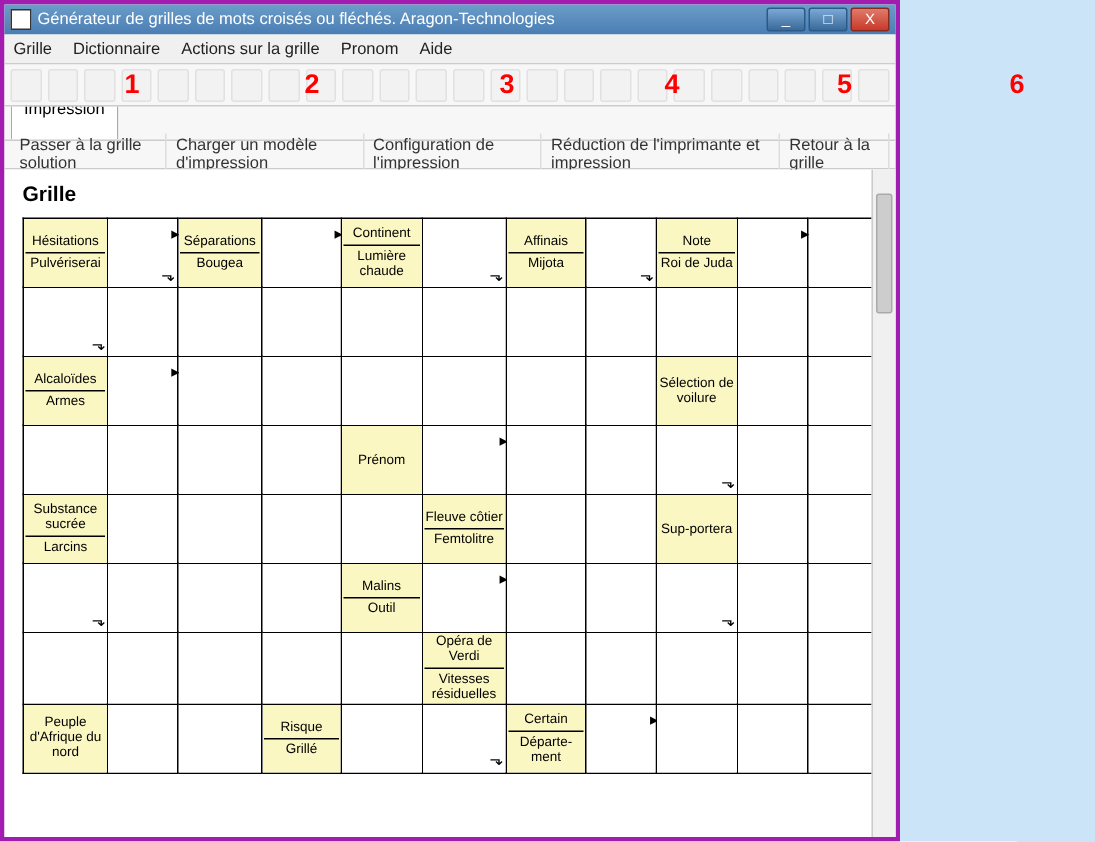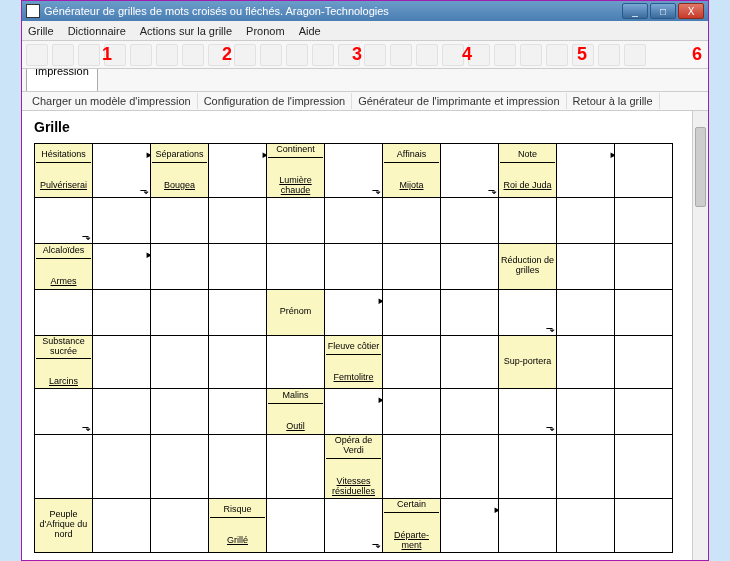--- a/index.html
+++ b/index.html
@@ -1,37 +1,37 @@
 <!DOCTYPE html>
 <html><head>
 <meta charset="utf-8">
 <style>
   * { box-sizing: border-box; margin: 0; padding: 0; }
   body { font-family: Tahoma, Arial, sans-serif; font-size: 11px; background: #cce4f7; width: 730px; height: 561px; overflow: hidden; }
-  .window { width: 688px; height: 561px; border: 1px solid #a21caf; background: #fff; display: flex; flex-direction: column; margin-left: 21px; }
+  .window { width: 600px; height: 561px; border: 3px solid #a21caf; background: #fff; display: flex; flex-direction: column; }
   .titlebar { height: 20px; background: linear-gradient(#6b9dc9,#4a7db3); color: #fff; display: flex; align-items: center; padding: 0 4px; font-size: 11px; }
   .titlebar .icon { width: 14px; height: 14px; background: #fff; margin-right: 4px; border: 1px solid #333; }
   .titlebar .spacer { flex: 1; }
   .winbtn { width: 26px; height: 16px; margin-left: 2px; display: inline-flex; align-items: center; justify-content: center; font-size: 10px; color: #fff; background: linear-gradient(#7aa9d6,#3a6a9a); border: 1px solid #2a5a8a; border-radius: 2px; }
   .winbtn.close { background: linear-gradient(#e07a6a,#c83a2a); border-color: #8a2a1a; }
   .menubar { height: 20px; background: #f0f0f0; display: flex; align-items: center; padding: 0 6px; gap: 14px; color: #222; border-bottom: 1px solid #ccc; }
   .menubar span { cursor: default; }
   .toolbar { height: 28px; background: #f7f7f7; border-bottom: 1px solid #ccc; display: flex; align-items: center; padding: 0 4px; gap: 4px; position: relative; }
   .tbtn { width: 22px; height: 22px; background: #eee; border: 1px solid #ccc; border-radius: 2px; opacity: 0.5; }
   .redmark { position: absolute; color: #f00; font-weight: bold; font-size: 18px; top: 3px; pointer-events: none; }
   .tabrow { height: 22px; background: #f7f7f7; display: flex; align-items: flex-end; padding-left: 4px; }
   .tab { padding: 14px 8px; border: 1px solid #aaa; border-bottom: none; background: #fff; font-size: 11px; border-radius: 3px 3px 0 0; margin-right: 2px; }
   .subtoolbar { height: 20px; background: #f7f7f7; border-top: 1px solid #ccc; border-bottom: 1px solid #ccc; display: flex; align-items: center; padding: 0 4px; gap: 0; font-size: 11px; color: #333; }
   .subbtn { padding: 2px 6px; border-right: 1px solid #ddd; cursor: default; }
   .content { flex: 1; background: #fff; overflow: auto; padding: 8px 12px; position: relative; }
   .content h2 { font-size: 14px; font-weight: bold; margin-bottom: 8px; }
   .grid { border-collapse: collapse; }
   .grid td { width: 58px; height: 46px; border: 1.5px solid #000; vertical-align: middle; text-align: center; font-size: 9px; line-height: 1.1; background: #fff; position: relative; padding: 1px; }
   .grid td.clue { background: #fbf7c3; }
-  .grid td .split { border-top: 1px solid #000; margin-top: 2px; padding-top: 18px; text-decoration: underline; }
+  .grid td .split { border-top: 1px solid #000; margin-top: 2px; padding-top: 2px; }
   .arrow { position: absolute; font-size: 11px; color: #000; }
   .arrow.r { right: -2px; top: 4px; }
   .arrow.rd { right: 1px; bottom: 1px; }
   .scrollbar-v { position: absolute; right: 0; top: 0; bottom: 0; width: 16px; background: #f0f0f0; border-left: 1px solid #ccc; }
   .scrollbar-v .thumb { position: absolute; top: 16px; left: 2px; right: 2px; height: 80px; background: #cdcdcd; border: 1px solid #aaa; border-radius: 2px; }
 </style>
 </head>
 <body>
 
 <div class="window">
@@ -83,23 +83,24 @@
     <span class="redmark" style="left:440px">4</span>
     <span class="redmark" style="left:555px">5</span>
     <span class="redmark" style="left:670px">6</span>
   </div>
 
   <div class="tabrow">
     <span class="tab">Impression</span>
   </div>
 
   <div class="subtoolbar">
+    <span class="subbtn">Passer à la grille solution</span>
     <span class="subbtn">Charger un modèle d'impression</span>
     <span class="subbtn">Configuration de l'impression</span>
-    <span class="subbtn">Générateur de l'imprimante et impression</span>
+    <span class="subbtn">Réduction de l'imprimante et impression</span>
     <span class="subbtn">Retour à la grille</span>
   </div>
 
   <div class="content">
     <h2>Grille</h2>
     <table class="grid">
       <tbody>
           <tr>
         <td class="clue">
               <div>Hésitations</div>
@@ -162,21 +163,21 @@
         <td>
               <span class="arrow r">▸</span>
             </td>
         <td></td>
             <td></td>
             <td></td>
             <td></td>
             <td></td>
             <td></td>
         <td class="clue">
-              <div>Réduction de grilles</div>
+              <div>Sélection de voilure</div>
             </td>
         <td></td>
             <td></td>
       </tr>
       <tr>
         <td></td>
             <td></td>
             <td></td>
             <td></td>
         <td class="clue">

